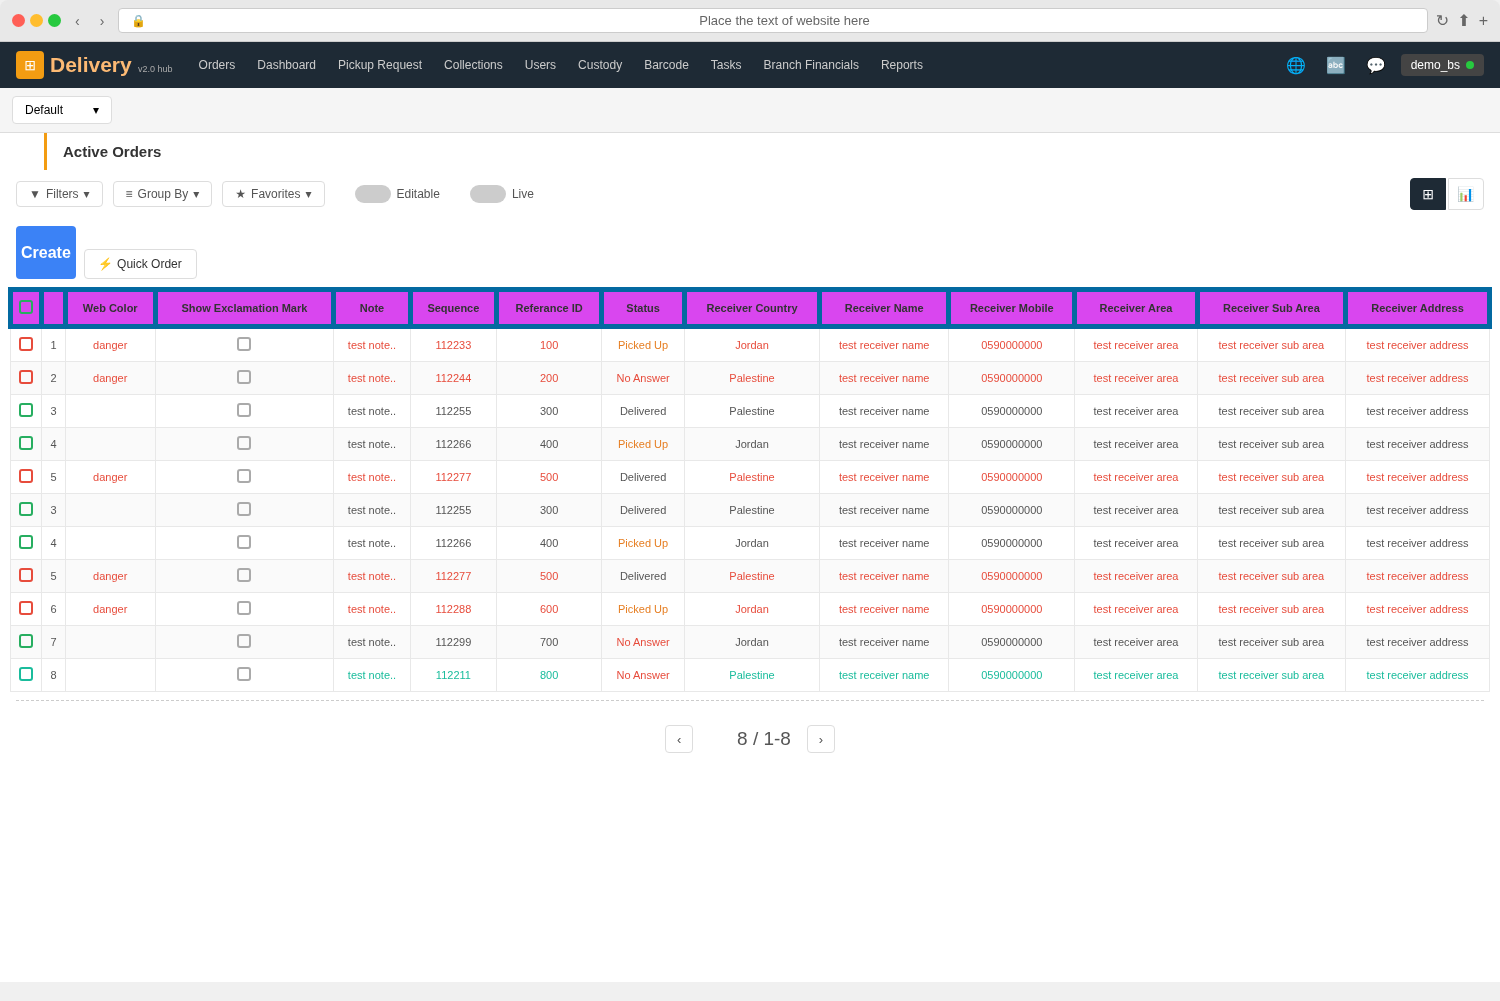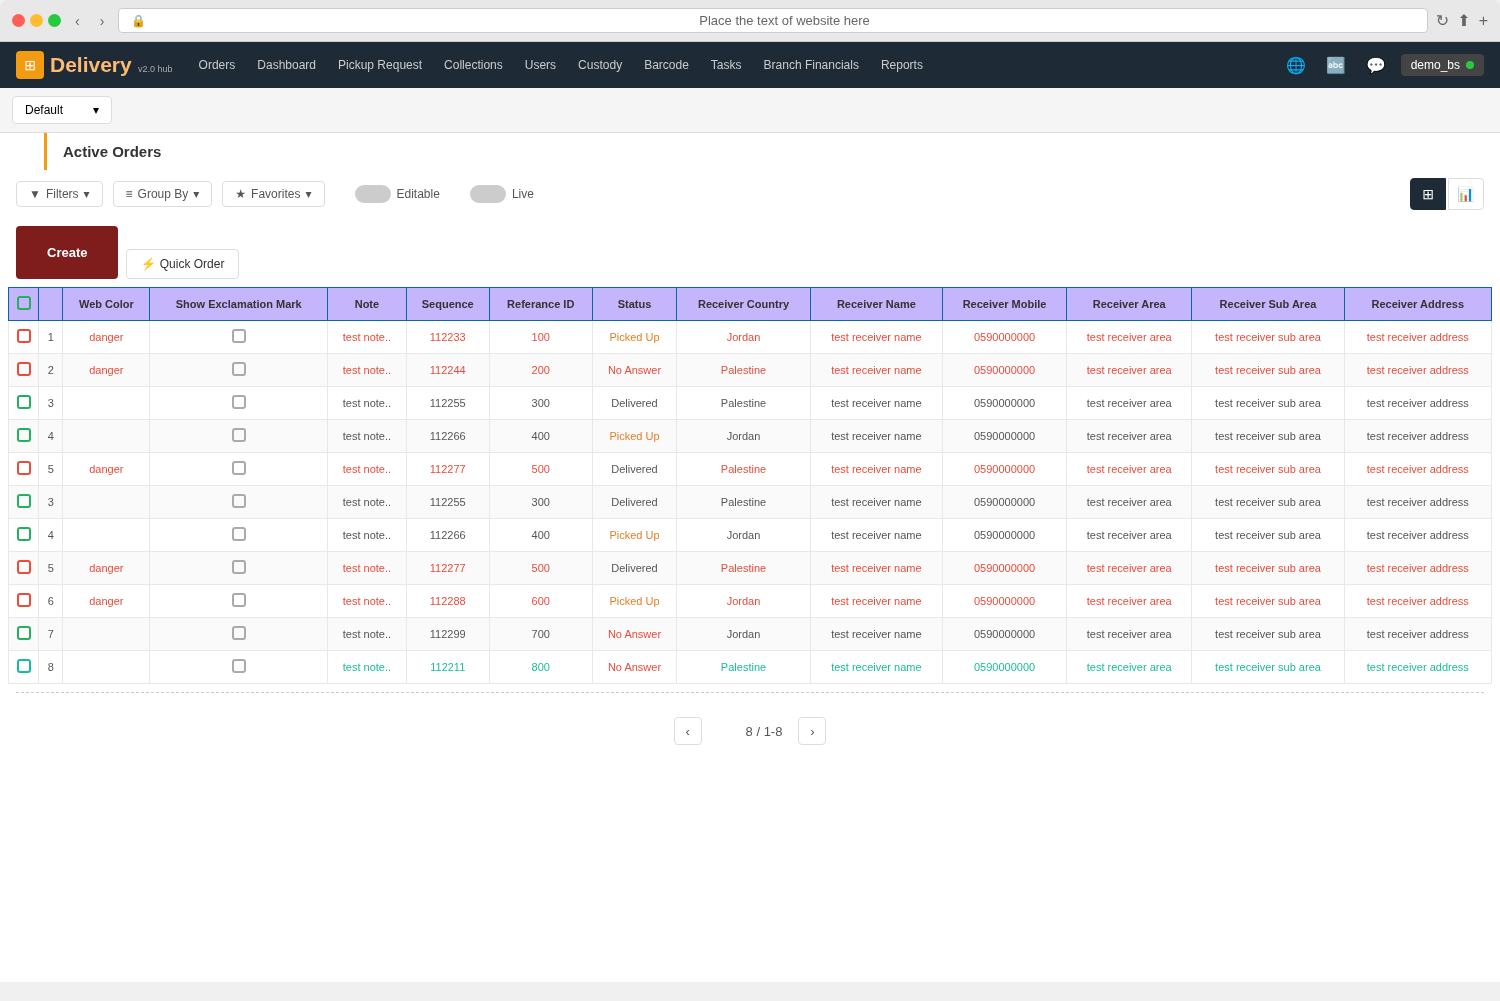--- a/index.html
+++ b/index.html
@@ -113,29 +113,29 @@
     .toggle { width: 36px; height: 18px; background: #ccc; border-radius: 9px; cursor: pointer; position: relative; }
     .toggle-label { font-size: 12px; color: #555; }
     .view-toggle-group { margin-left: auto; display: flex; gap: 2px; }
     .view-btn { width: 36px; height: 32px; border: 1px solid #ddd; background: white; cursor: pointer; display: flex; align-items: center; justify-content: center; font-size: 14px; color: #666; }
     .view-btn.active { background: #1e2a35; color: white; border-color: #1e2a35; }
     .view-btn:first-child { border-radius: 4px 0 0 4px; }
     .view-btn:last-child { border-radius: 0 4px 4px 0; }
 
     
     .action-bar { padding: 8px 16px; display: flex; gap: 8px; }
-    .btn-create { background: #7f1d1d; color: white; border: none; border-radius: 4px; padding: 7px 31px; font-size: 13px; font-weight: bold; cursor: pointer; }
+    .btn-create { background: #3b82f6; color: white; border: none; border-radius: 4px; padding: 7px 5px; font-size: 16px; font-weight: bold; cursor: pointer; }
     .btn-quick-order { background: white; border: 1px solid #ddd; border-radius: 4px; padding: 7px 14px; font-size: 12px; cursor: pointer; display: flex; align-items: center; gap: 5px; color: #333; margin-top: 23px; }
 
     
     .table-container { padding: 0 8px; overflow-x: auto; }
     table { width: 100%; border-collapse: collapse; font-size: 11px; }
     th {
-      background: #c4b5fd;
-      border: 1px solid #0369a1;
+      background: #d946ef;
+      border: 5px solid #0369a1;
       padding: 8px 6px;
       text-align: center;
       color: #333;
       font-weight: 600;
       white-space: nowrap;
     }
     td {
       border: 1px solid #e8e8e8;
       padding: 8px 6px;
       text-align: center;
@@ -146,21 +146,21 @@
     .row-num { color: #555; font-size: 11px; }
     .checkbox-cell { width: 30px; }
     .cb { width: 14px; height: 14px; border: 2px solid #aaa; border-radius: 3px; display: inline-block; }
     .cb-green { border-color: #27ae60; }
     .text-danger { color: #e74c3c; }
     .text-teal { color: #1abc9c; }
 
     
     .pagination { display: flex; justify-content: center; align-items: center; padding: 16px; gap: 8px; }
     .page-btn { width: 28px; height: 28px; border: 1px solid #ddd; background: white; border-radius: 4px; cursor: pointer; display: flex; align-items: center; justify-content: center; font-size: 13px; color: #555; }
-    .page-info { font-size: 13px; color: #555; padding: 0 8px; margin-left: 28px; }
+    .page-info { font-size: 19px; color: #555; padding: 0 8px; margin-left: 28px; }
 
     .dashed-border { border-top: 1px dashed #ccc; margin: 8px 16px; }
   </style>
 </head>
 <body>
 
 <div class="browser-chrome">
   <div class="browser-dots">
     <div class="dot dot-red"></div>
     <div class="dot dot-yellow"></div>

